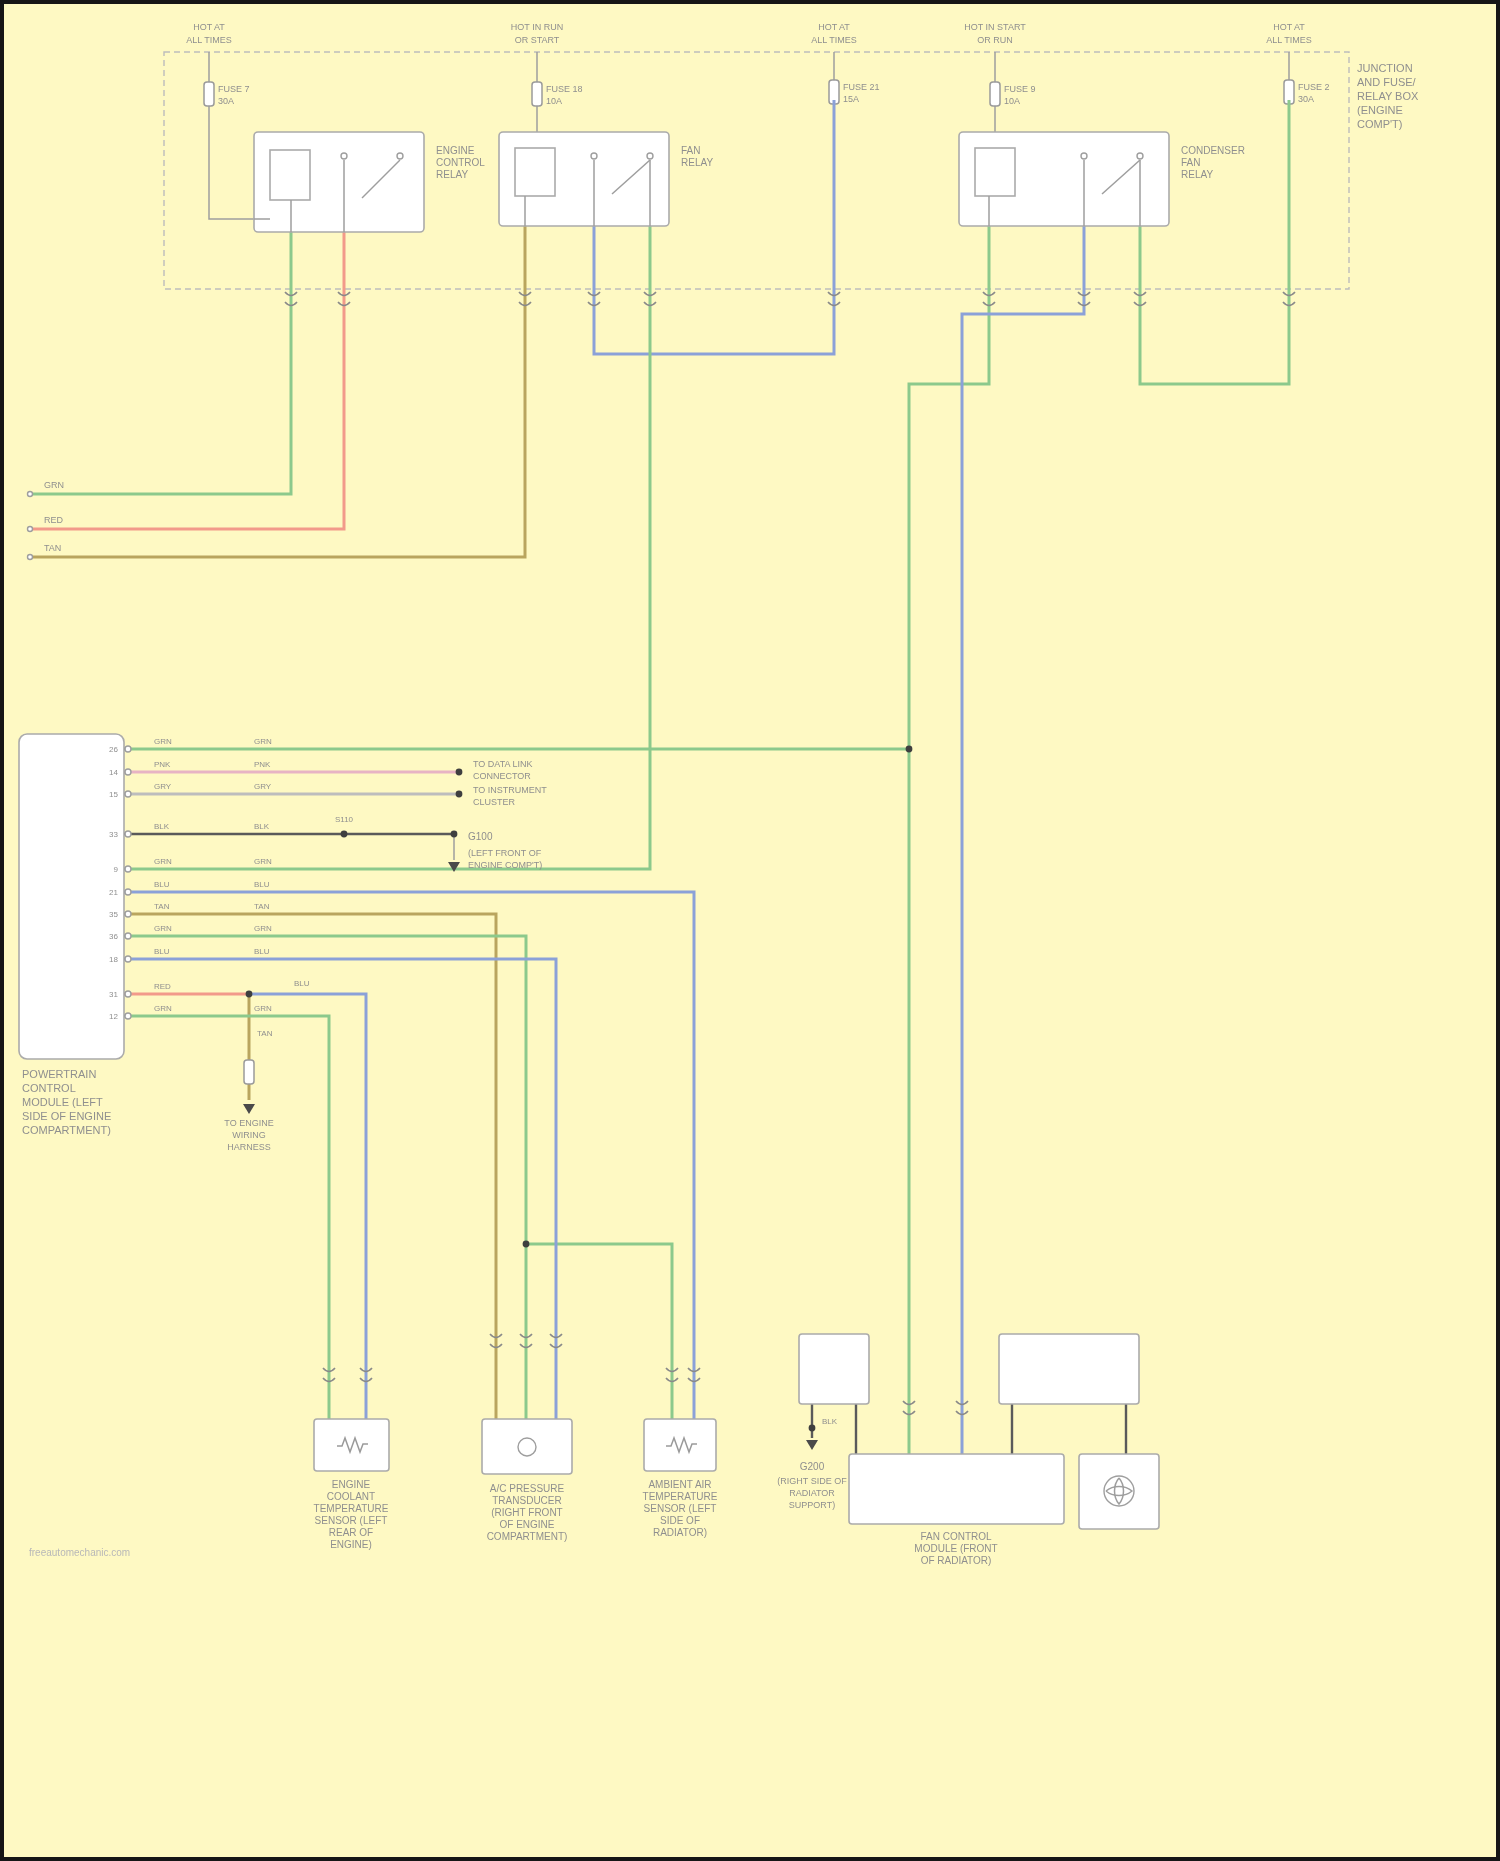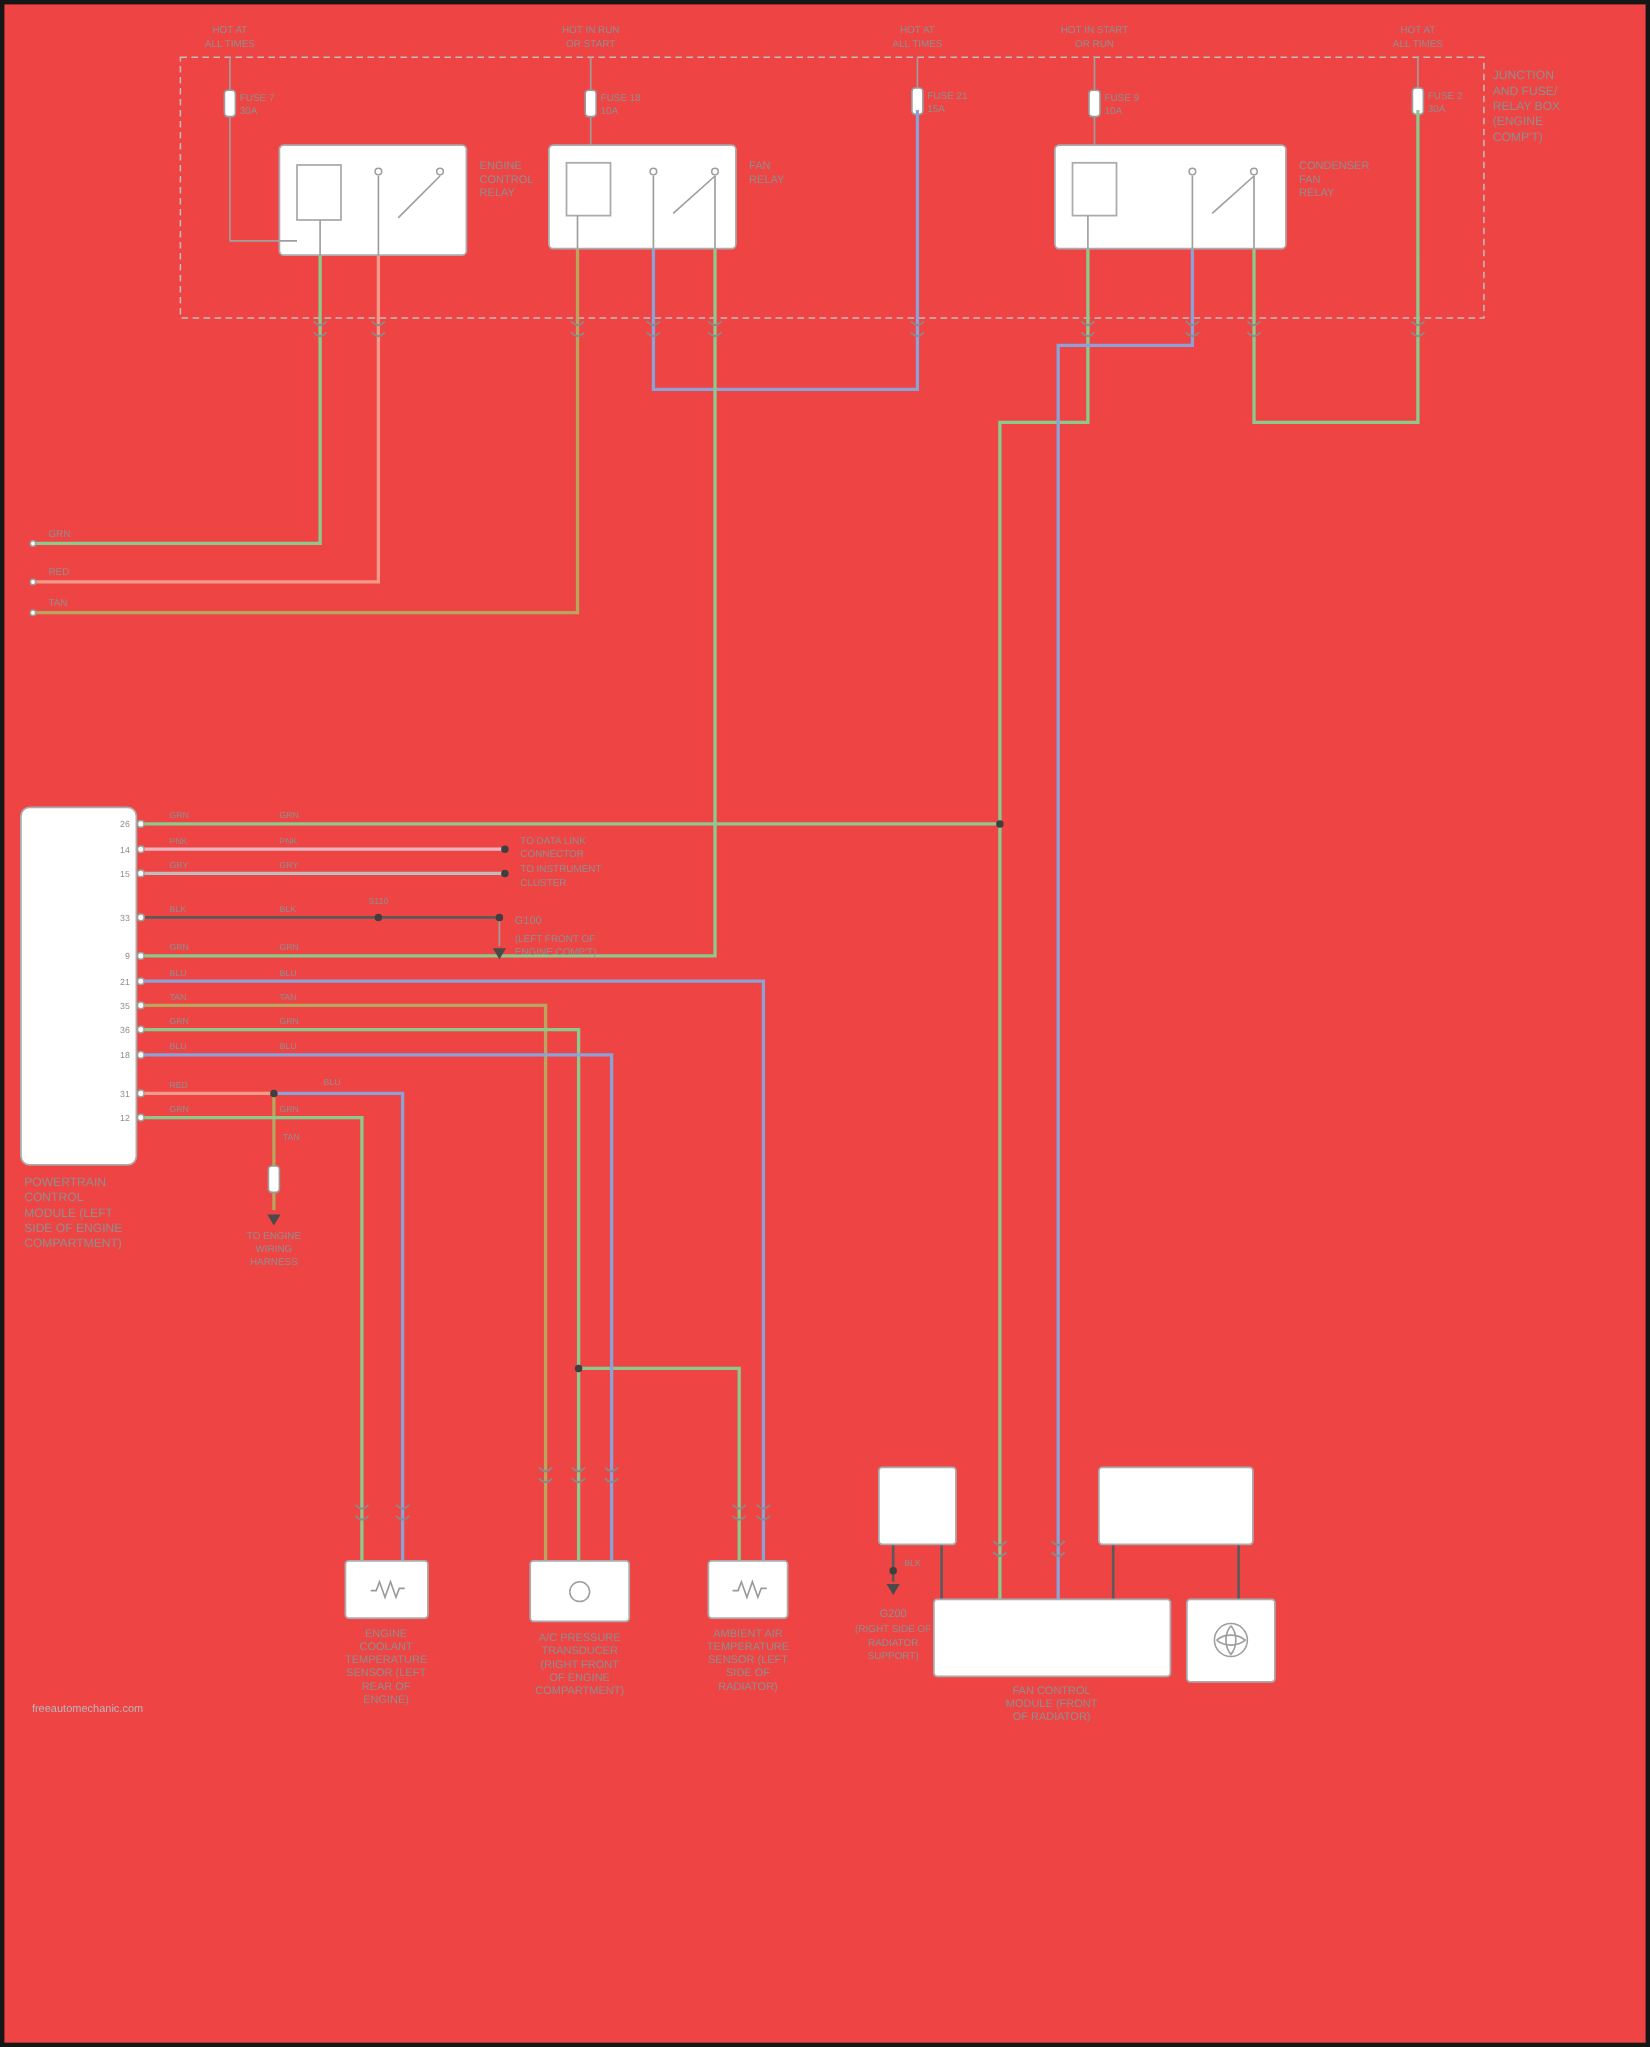--- a/index.html
+++ b/index.html
@@ -1,17 +1,17 @@
 <!DOCTYPE html>
 <html style="--c-green: #8cc98c; --c-red: #f29a8a; --c-blue: #8ba1d8; --c-tan: #b9a55e; --c-pink: #e7b4c4; --c-gray: #bdbdbd; --c-black: #5a5a5a; --c-box: #ababab; --c-dash: #bdbdbd; --c-text: #8f8f8f;"><head>
 <meta charset="utf-8">
 <style>
   *{margin:0;padding:0;box-sizing:border-box}
   body{background:#ffffff}
-  .page{position:relative;width:1500px;height:1861px;background:#ef4444;border:4px solid #161616;overflow:hidden}
+  .page{position:relative;width:1500px;height:1861px;background:#fef9c3;border:4px solid #161616;overflow:hidden}
   svg{display:block}
   .t{font-family:"Liberation Sans",sans-serif;fill:var(--c-text,#8f8f8f);font-size:11px}
   .t8{font-size:8px}
   .t9{font-size:9px}
   .t10{font-size:10px}
   .tm{text-anchor:middle}
   .te{text-anchor:end}
   .w{fill:none;stroke-width:3;stroke-linecap:butt}
   .q{fill:none;stroke:#9e9e9e;stroke-width:1.5}
   .cg{stroke:var(--c-green,#8cc98c)}

